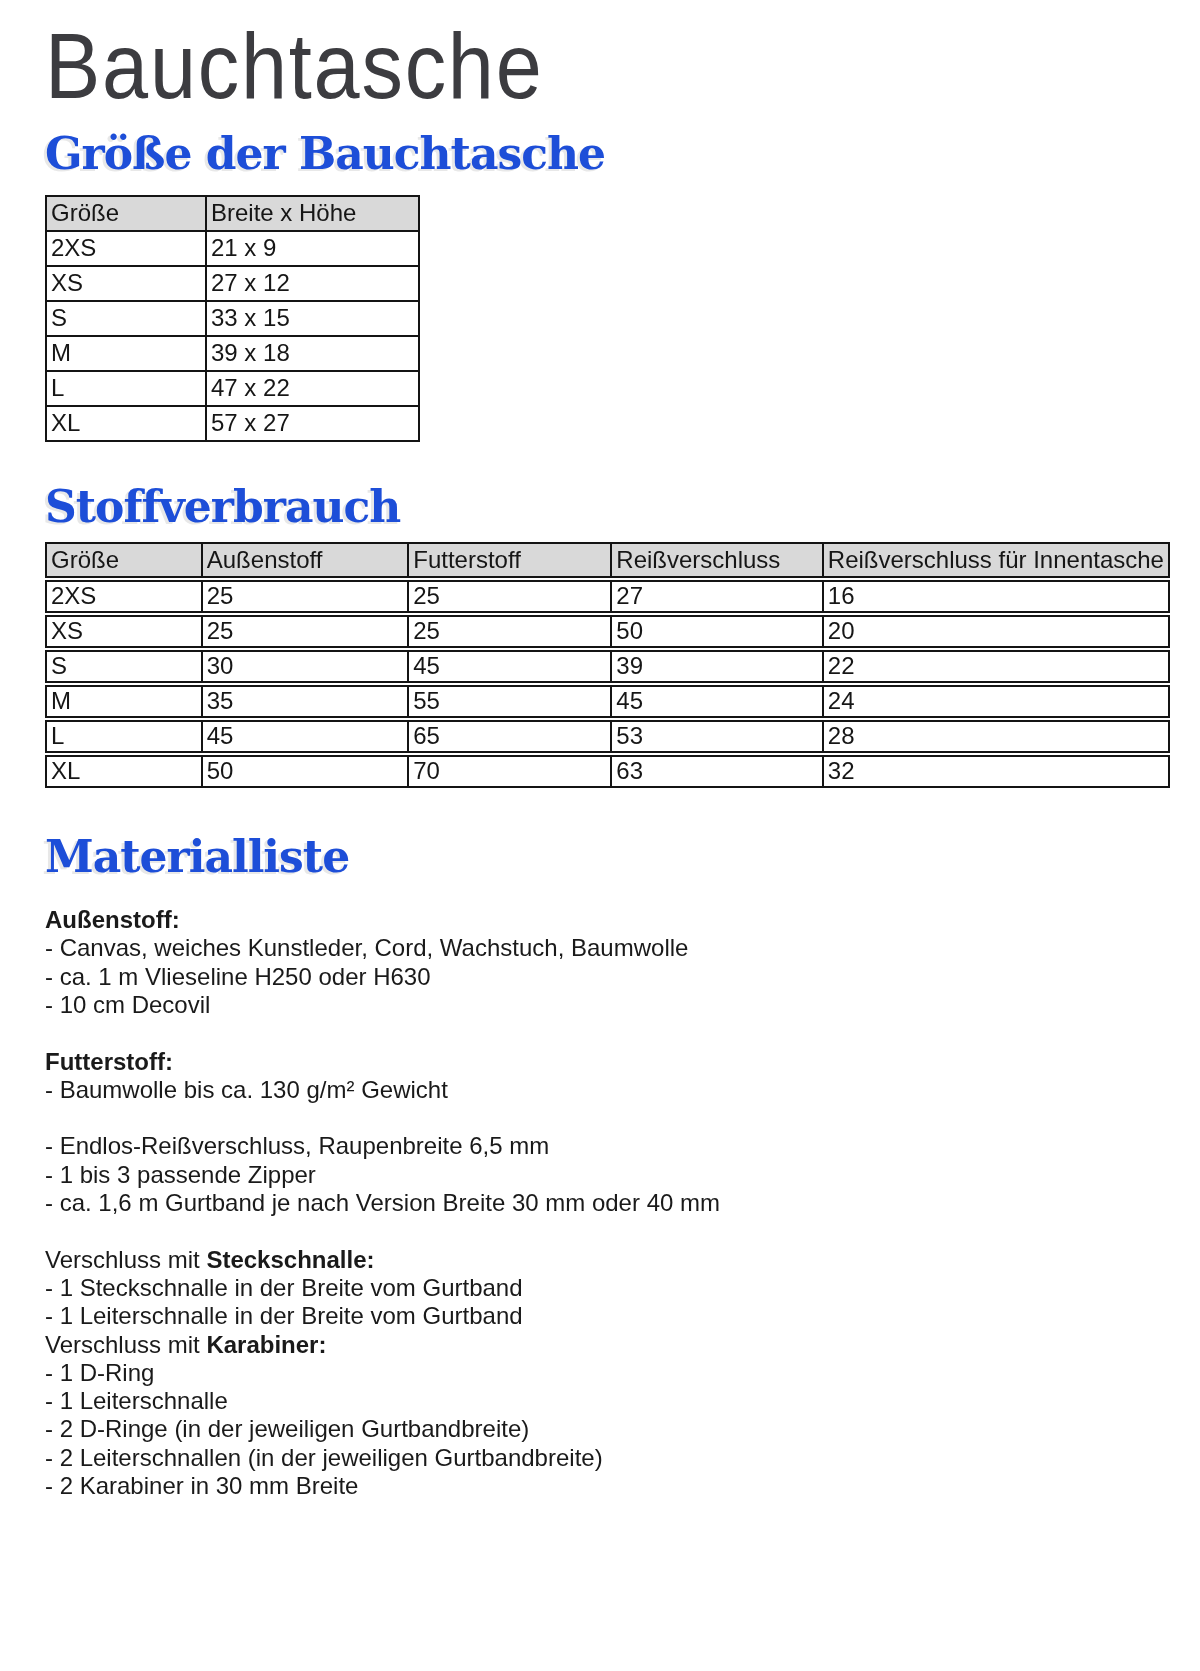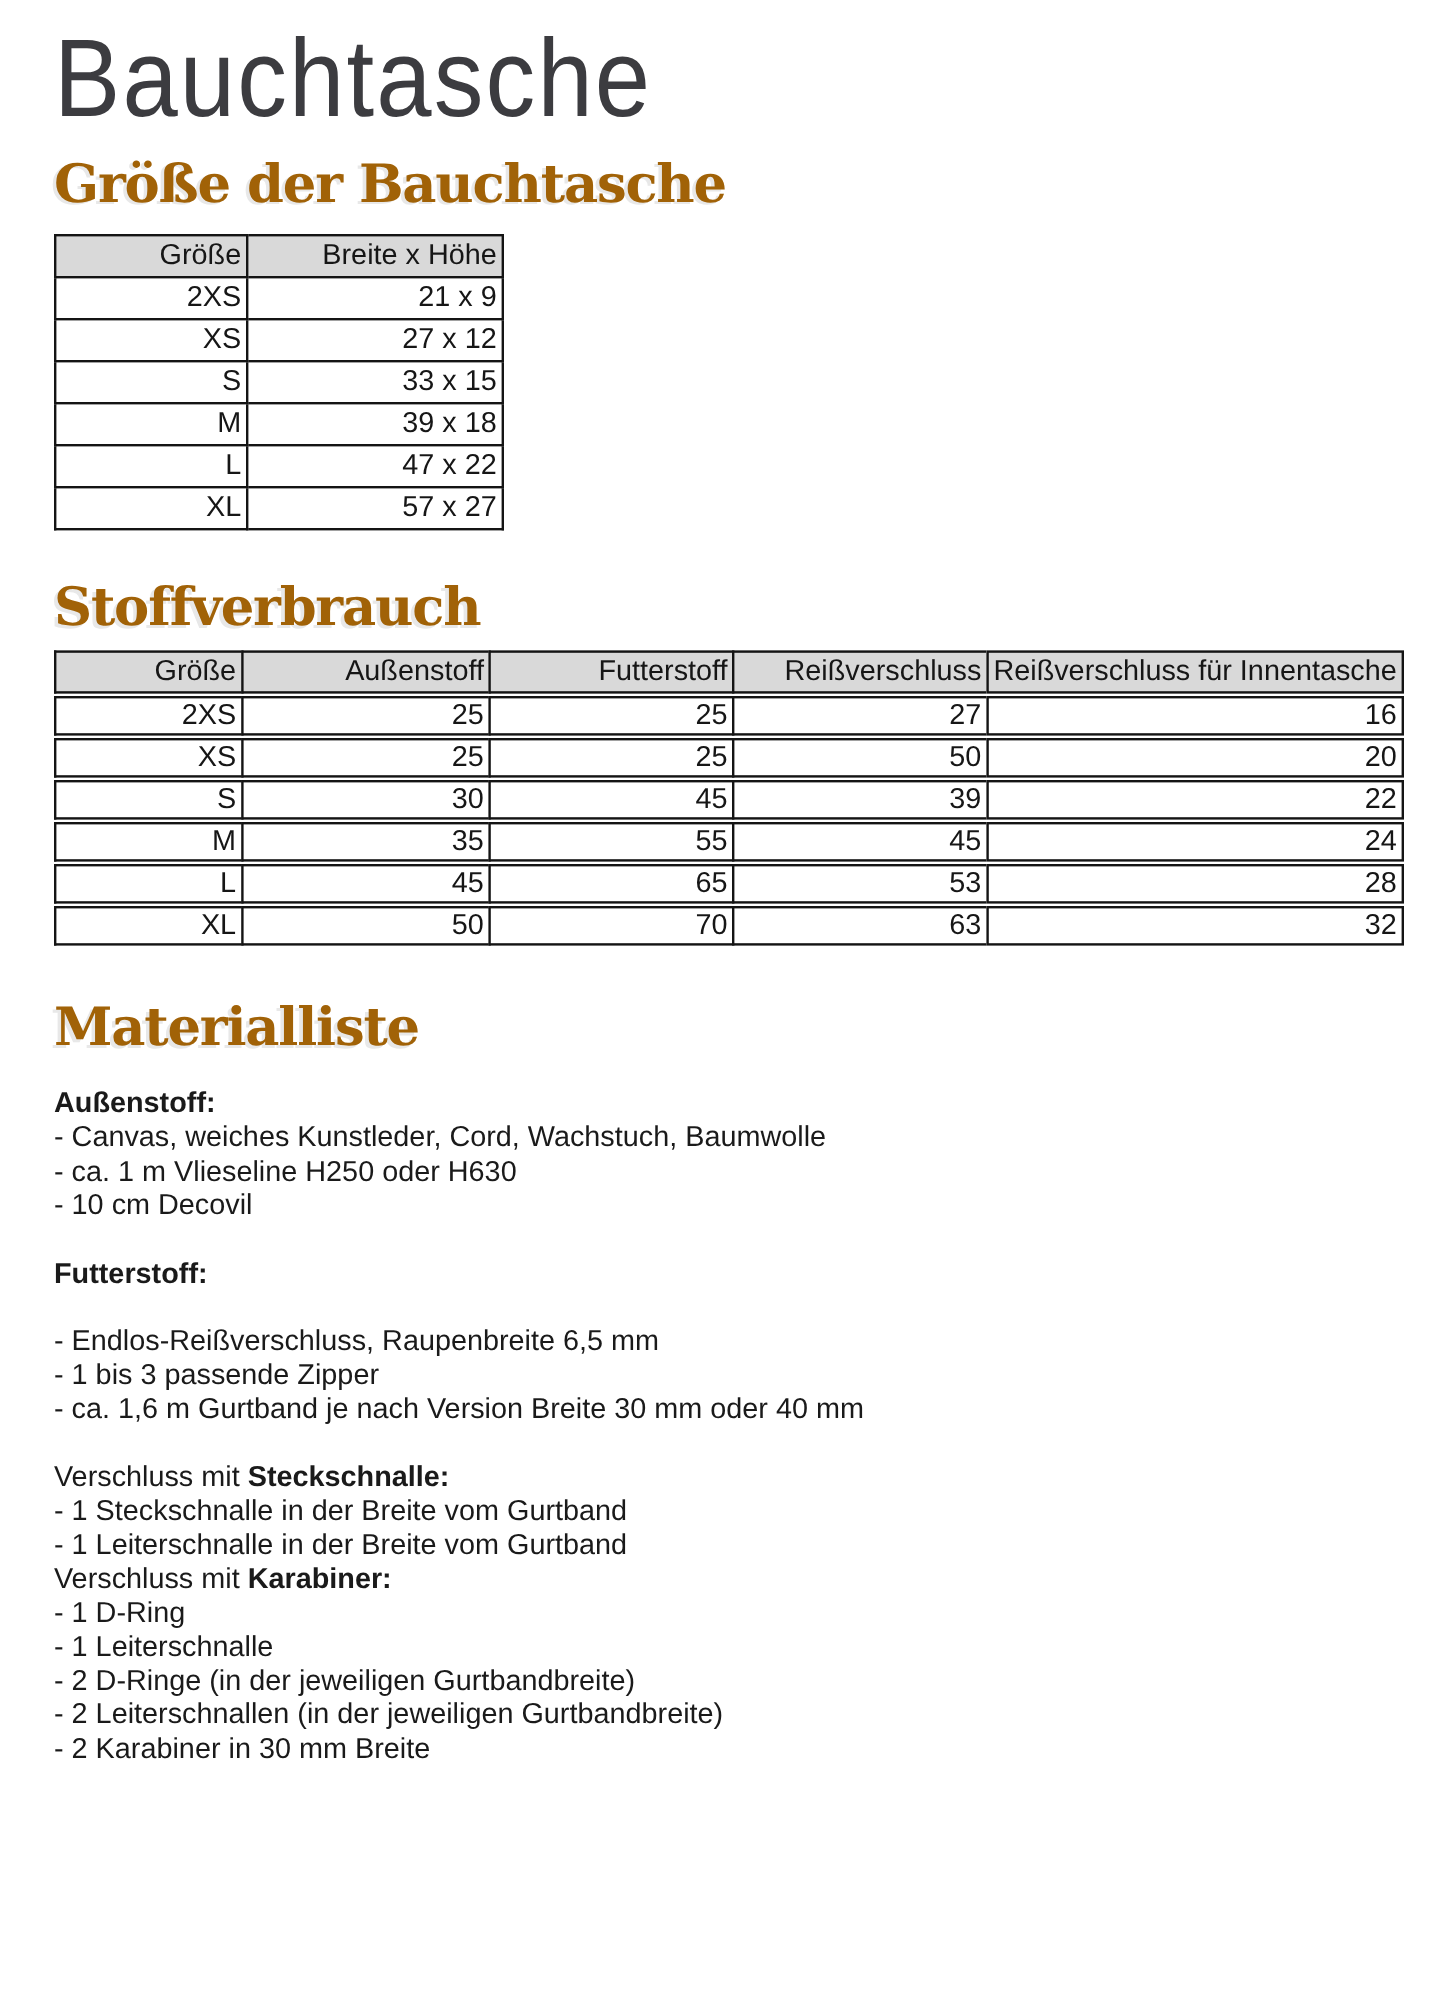--- a/index.html
+++ b/index.html
@@ -33,40 +33,40 @@
     transform-origin: left center;
     white-space: nowrap;
   }
   
   .section-heading {
     margin: 0;
     font-family: "DejaVu Serif", "Liberation Serif", serif;
     font-weight: 700;
     font-size: 44px;
     line-height: 1.14;
-    color: #a16207;
+    color: #1d4ed8;
     letter-spacing: -1px;
     text-shadow: -3px 2px 0 rgba(110,110,115,0.16);
     white-space: nowrap;
   }
   .heading-size     { margin-top: 14px; }
   .heading-fabric   { margin-top: 40px; }
   .heading-material { margin-top: 42px; }
 
   .fabric-subtitle {
     margin-top: 6px;
     font-size: 24px;
     line-height: 26px;
     color: #1a1a1a;
   }
 
   
   table.tbl {
     border-collapse: collapse;
-    text-align: right;
+    text-align: left;
     font-size: 24px;
     color: #161616;
     table-layout: fixed;
   }
   table.tbl th, table.tbl td {
     border: 2px solid #141414;
     padding: 0 4px;
     font-weight: 400;
     overflow: hidden;
     white-space: nowrap;
@@ -222,20 +222,21 @@
 
   <h2 class="section-heading heading-material">Materialliste</h2>
 
   <div class="material-list">
       <div class="mat-line"><span class="seg-bold">Außenstoff:</span></div>
       <div class="mat-line"><span class="seg-regular">- Canvas, weiches Kunstleder, Cord, Wachstuch, Baumwolle</span></div>
       <div class="mat-line"><span class="seg-regular">- ca. 1 m Vlieseline H250 oder H630</span></div>
       <div class="mat-line"><span class="seg-regular">- 10 cm Decovil</span></div>
       <div class="mat-line"></div>
       <div class="mat-line"><span class="seg-bold">Futterstoff:</span></div>
+      <div class="mat-line"><span class="seg-regular">- Baumwolle bis ca. 130 g/m² Gewicht</span></div>
       <div class="mat-line"></div>
       <div class="mat-line"><span class="seg-regular">- Endlos-Reißverschluss, Raupenbreite 6,5 mm</span></div>
       <div class="mat-line"><span class="seg-regular">- 1 bis 3 passende Zipper</span></div>
       <div class="mat-line"><span class="seg-regular">- ca. 1,6 m Gurtband je nach Version Breite 30 mm oder 40 mm</span></div>
       <div class="mat-line"></div>
       <div class="mat-line"><span class="seg-regular">Verschluss mit </span><span class="seg-bold">Steckschnalle:</span></div>
       <div class="mat-line"><span class="seg-regular">- 1 Steckschnalle in der Breite vom Gurtband</span></div>
       <div class="mat-line"><span class="seg-regular">- 1 Leiterschnalle in der Breite vom Gurtband</span></div>
       <div class="mat-line"><span class="seg-regular">Verschluss mit </span><span class="seg-bold">Karabiner:</span></div>
       <div class="mat-line"><span class="seg-regular">- 1 D-Ring</span></div>

